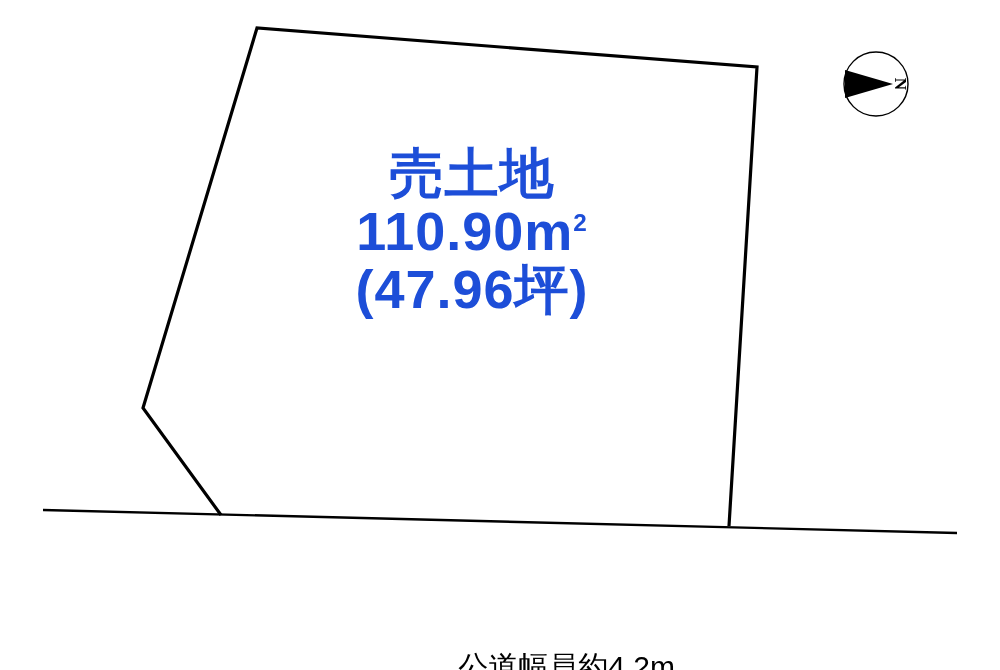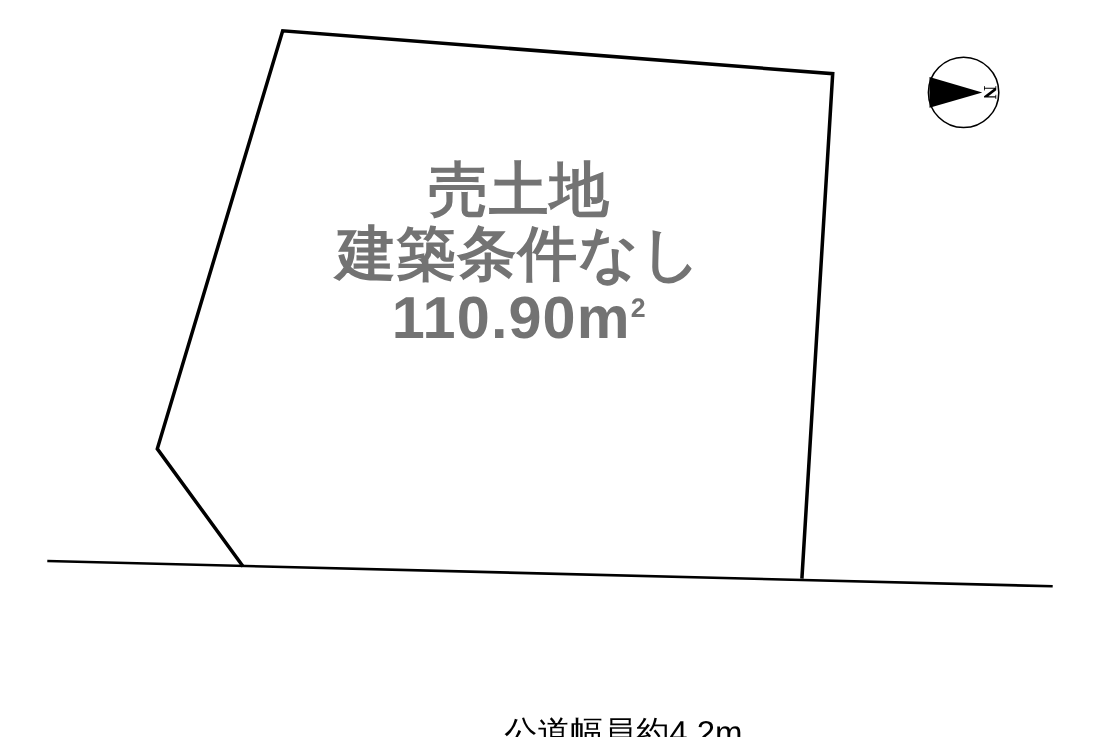--- a/index.html
+++ b/index.html
@@ -21,21 +21,21 @@
     position: absolute;
     left: 0;
     top: 0;
   }
   .parcel-label {
     position: absolute;
     left: 212px;
     top: 144px;
     width: 520px;
     text-align: center;
-    color: #737373;
+    color: #1d4ed8;
     font-weight: 700;
     font-size: 54px;
     line-height: 58px;
     letter-spacing: 1px;
     white-space: nowrap;
   }
   .parcel-label .line { display: block; }
   .parcel-label sup {
     font-size: 0.45em;
     vertical-align: super;
@@ -73,19 +73,19 @@
 
     <g>
       <circle cx="876" cy="84" r="32" fill="#ffffff" stroke-width="1.4" stroke="#000000"></circle>
       <polygon points="845,70 845,98 893,84" fill="#000000"></polygon>
       <text x="900" y="84" class="compass-n" text-anchor="middle" dominant-baseline="central" transform="rotate(90 900 84)" fill="#000000">N</text>
     </g>
   </svg>
 
   <div class="parcel-label">
     <span class="line">売土地</span>
-    <span class="line">建築条件なし</span>
     <span class="line"><span>110.90m</span><sup>2</sup></span>
+    <span class="line">(47.96坪)</span>
   </div>
 
   <div class="road-label">公道幅員約4.2m</div>
 
 </div>
 
 </body></html>

